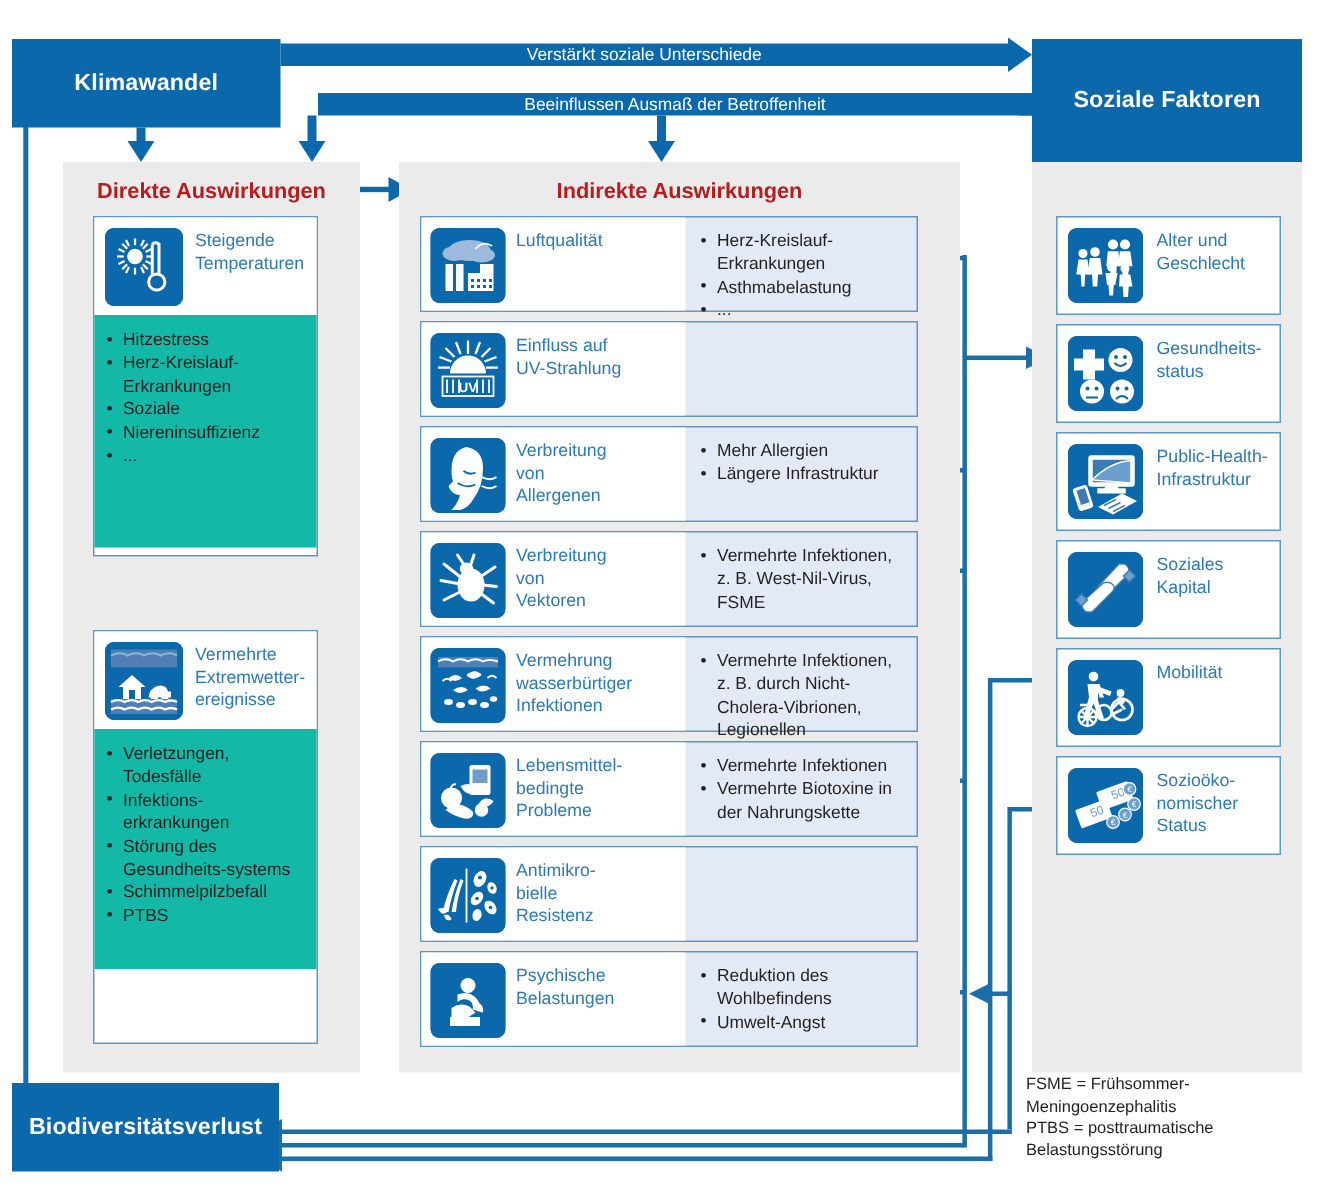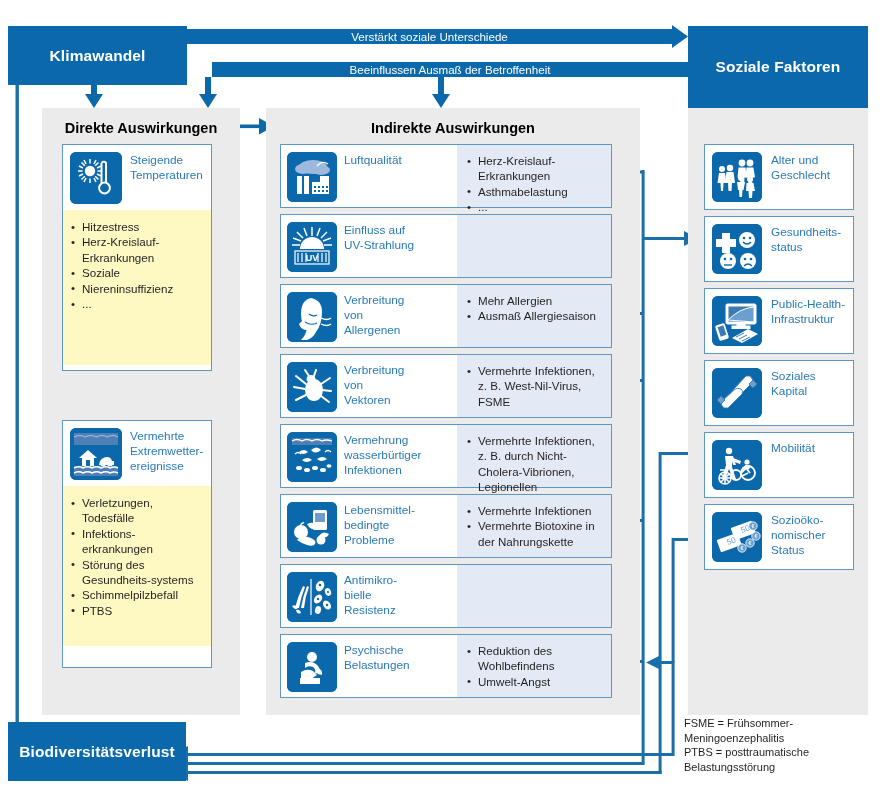--- a/index.html
+++ b/index.html
@@ -21,21 +21,21 @@
     display: flex; align-items: center; justify-content: center;
     text-align: center;
     letter-spacing: .1px;
   }
 
   
   .panel { position: absolute; background: #ebebeb; }
 
   .panel-title {
     position: absolute;
-    color: #000000;
+    color: #b91c1c;
     font-weight: bold;
     font-size: 14.5px;
     text-align: center;
     white-space: nowrap;
   }
 
   
   .card {
     position: absolute;
     border: 1px solid #5f96c4;
@@ -47,21 +47,21 @@
     padding: 7px 6px 6px 7px;
     gap: 8px;
   }
   .card-title {
     color: #2a7ab8;
     font-size: 11.8px;
     line-height: 1.27;
     padding-top: 1px;
   }
   .card-body {
-    background: #fef9c3;
+    background: #14b8a6;
     padding: 9px 6px 9px 8px;
   }
 
   
   .row {
     position: absolute;
     border: 1px solid #5f96c4;
     background: #e3eaf6;
     display: flex;
     align-items: stretch;
@@ -306,21 +306,21 @@
       <ul class="bl">
         <li>Hitzestress</li>
         <li>Herz-Kreislauf-Erkrankungen</li>
         <li>Soziale</li>
         <li>Niereninsuffizienz</li>
         <li>...</li>
       </ul>
     </div>
   </div>
 
-  <div class="card" style="left:62px; top:420px; width:150px; height:248px;">
+  <div class="card" style="left:62px; top:420px; width:150px; height:276px;">
     <div class="card-head">
       <span class="tile">
         <svg width="52" height="52" viewBox="0 0 52 52">
           <rect width="52" height="52" rx="6" fill="#0b69ab"></rect>
           <rect x="4" y="5" width="44" height="12" fill="#4f7fb5"></rect>
           <path d="M4 9 q6 -3 11 0 q6 -3 11 0 q6 -3 11 0 q6 -3 11 0" stroke="#8fb4d8" stroke-width="1.4" fill="none"></path>
           <path d="M18 22 L9 30 L27 30 z" fill="#ffffff"></path>
           <rect x="12" y="29" width="12" height="9" fill="#ffffff"></rect>
           <rect x="16" y="32" width="4" height="6" fill="#0b69ab"></rect>
           <path d="M30 33 q3 -4 7 -4 q4 0 5 4 l2 0 l0 4 l-15 0 z" fill="#ffffff"></path>
@@ -434,21 +434,21 @@
           </g>
         </svg>
       </span>
       <span class="row-label" style="white-space: pre-line;">Verbreitung
 von
 Allergenen</span>
     </div>
     <div class="row-right">
       <ul class="bl">
         <li>Mehr Allergien</li>
-        <li>Ausmaß Allergiesaison</li>
+        <li>Längere Infrastruktur</li>
       </ul>
     </div>
   </div>
 
   <div class="row" style="left:280px; top:354px; width:332px; height:64px;">
     <div class="row-left">
       <span class="tile">
         <svg width="50" height="50" viewBox="0 0 50 50">
           <rect width="50" height="50" rx="6" fill="#0b69ab"></rect>
           <ellipse cx="27" cy="28" rx="9" ry="11" fill="#ffffff"></ellipse>

